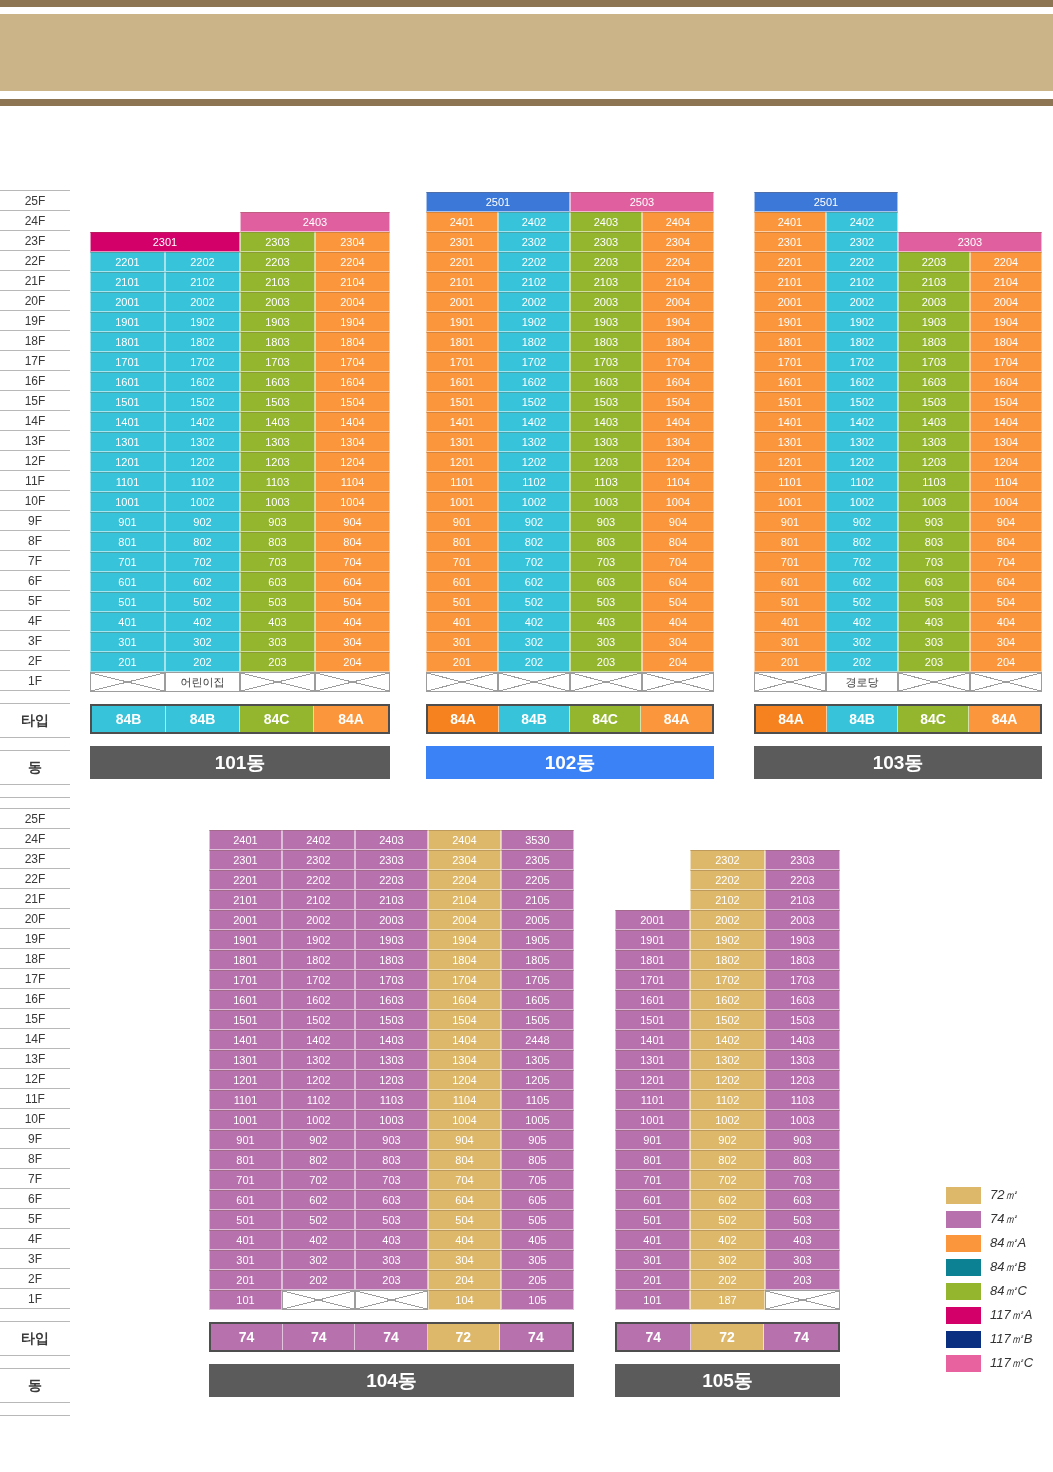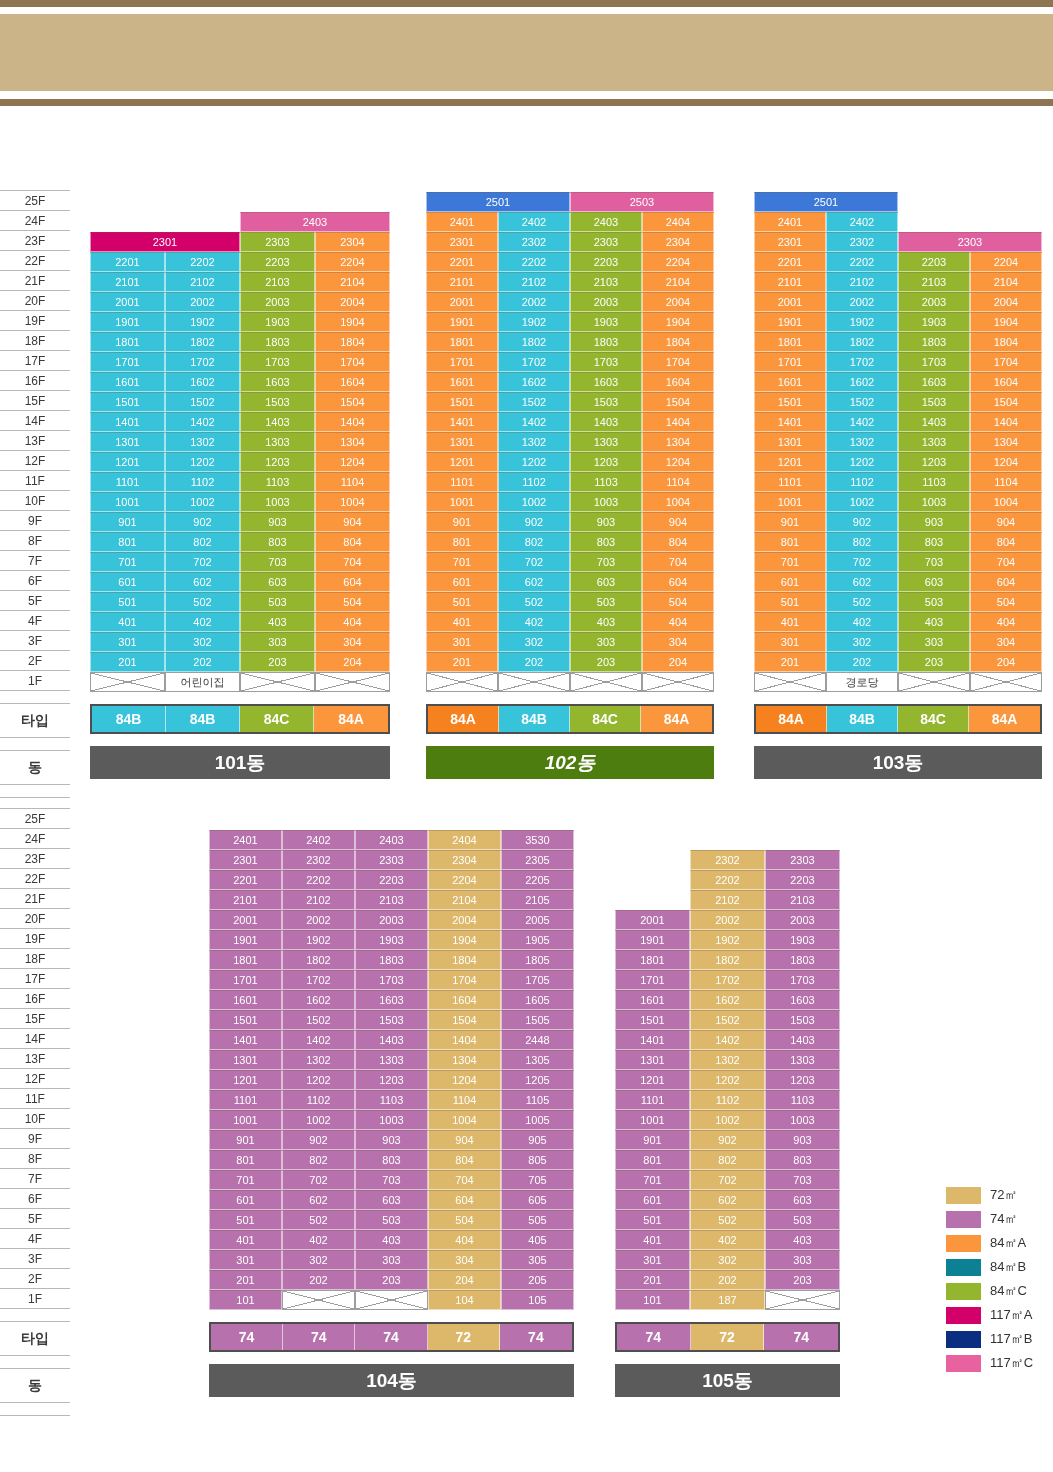--- a/index.html
+++ b/index.html
@@ -71,21 +71,21 @@
 
   
   .name-bar {
     height:33px; background:#5b5b5b; margin-top:12px;
     display:flex; align-items:center; justify-content:center;
     color:#ffffff; font-size:19px; font-weight:bold;
   }
 
   
   #legend { position:absolute; left:946px; top:1183px; }
-  .legend-row { display:flex; align-items:center; height:24px; }
+  .legend-row { display:flex; align-items:center; height:24px;font-style:italic; }
   .legend-sw { width:35px; height:17px; margin-right:9px; }
   .legend-lb { font-size:13px; color:#333; white-space:nowrap; }
 </style>
 </head>
 <body>
 
 <div id="title-banner">
   <div class="band-top"></div>
   <div class="band-mid"></div>
   <div class="band-bot"></div>
@@ -458,21 +458,21 @@
         <div class="cell xcell cross" style="width: 72px;"></div>
         <div class="cell xcell cross" style="width: 72px;"></div>
         <div class="cell xcell cross" style="width: 72px;"></div>
       </div>
       <div class="type-strip">
         <div class="type-cell" style="width: 72px; background: rgb(245, 130, 31);">84A</div>
         <div class="type-cell" style="width: 72px; background: rgb(55, 195, 217);">84B</div>
         <div class="type-cell" style="width: 72px; background: rgb(147, 182, 46);">84C</div>
         <div class="type-cell" style="width: 72px; background: rgb(251, 150, 60);">84A</div>
       </div>
-      <div class="name-bar" style="background: #4d7c0f; font-style: italic;">102동</div>
+      <div class="name-bar" style="background: #3b82f6;">102동</div>
     </div>
     <div class="bldg" style="left: 754px; top: 192px; width: 288px;">
       <div class="floor-row">
         <div class="cell" style="width: 144px; background: rgb(59, 120, 216);">2501</div>
         <div class="cell empty" style="width: 144px;"></div>
       </div>
       <div class="floor-row">
         <div class="cell" style="width: 72px; background: rgb(251, 150, 60);">2401</div>
         <div class="cell" style="width: 72px; background: rgb(55, 195, 217);">2402</div>
         <div class="cell empty" style="width: 144px;"></div>

